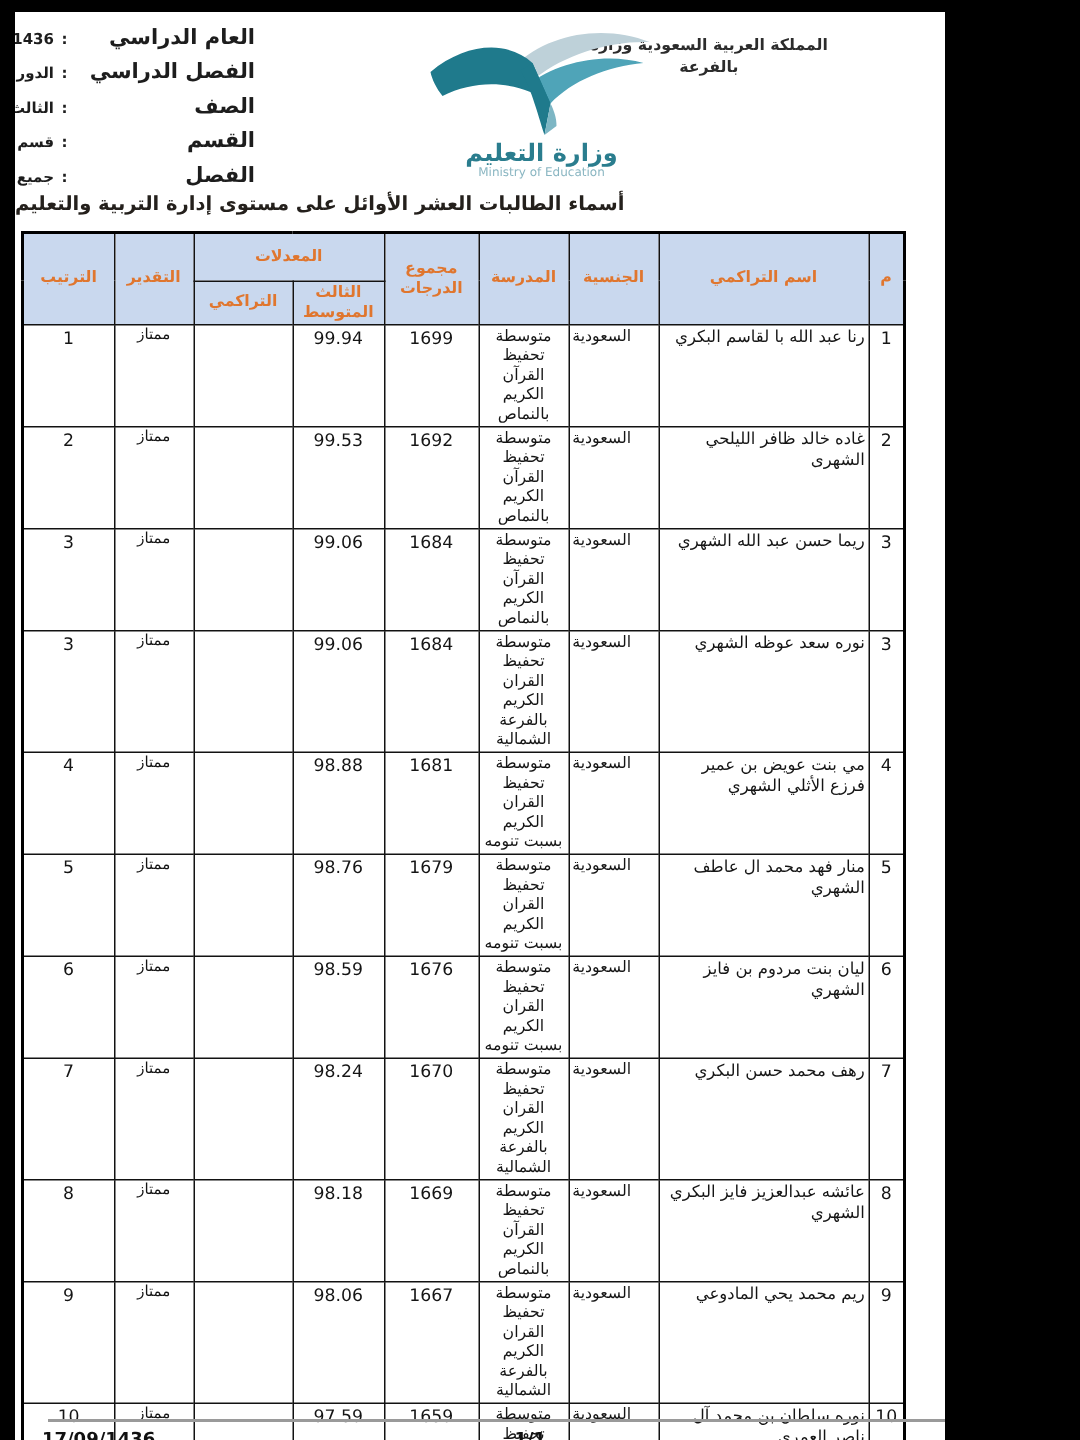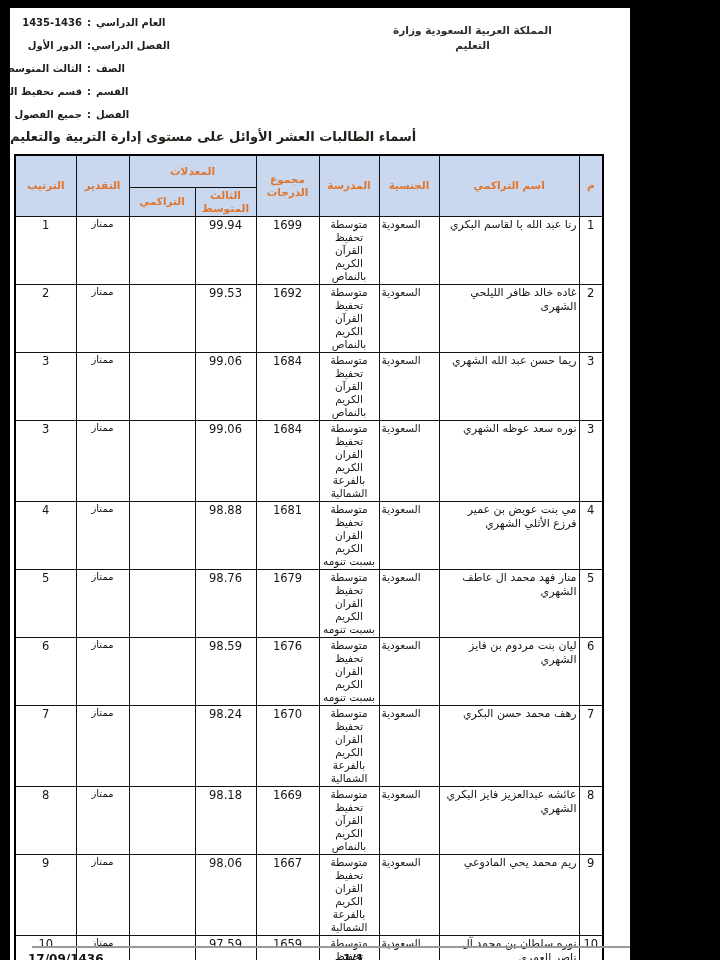--- a/index.html
+++ b/index.html
@@ -21,21 +21,21 @@
   .logo{
     position:absolute;top:6px;left:263px;width:176px;text-align:center;
   }
   .logo svg{display:block;margin:0 auto;}
   .logo-ar{font-size:16px;font-weight:bold;color:#2a7d8e;line-height:17px;margin-top:1px;direction:rtl;}
   .logo-en{font-size:8px;color:#8ab6c2;line-height:10px;}
   .fields{
     position:absolute;top:9px;right:460px;direction:rtl;color:#1d1d1d;
   }
   .field-row{display:flex;direction:rtl;align-items:baseline;height:23px;}
-  .f-label{width:74px;font-size:10px;font-weight:bold;text-align:left;white-space:nowrap;}
+  .f-label{width:74px;font-size:14px;font-weight:bold;text-align:right;white-space:nowrap;margin-left:46px;}
   .f-colon{margin:0 5px;font-size:10px;font-weight:bold;}
   .f-value{font-size:10px;font-weight:bold;white-space:nowrap;unicode-bidi:plaintext;}
   .title{
     position:absolute;top:121px;left:0;width:100%;text-align:left;
     font-size:13px;font-weight:bold;color:#24201c;direction:rtl;
   }
   
   table.students{
     position:absolute;top:146px;left:4px;width:588px;
     border-collapse:collapse;table-layout:fixed;direction:rtl;
@@ -67,23 +67,34 @@
   .footer-date{position:absolute;top:944px;left:18px;font-size:12px;font-weight:bold;color:#111;}
   .footer-page{position:absolute;top:944px;left:333px;font-size:12px;font-weight:bold;color:#111;}
 </style>
 </head>
 <body>
 
 <div class="page">
 
   <div class="kingdom">
     <div>المملكة العربية السعودية وزارة</div>
-    <div>التعليم</div>
+    <div>بالفرعة</div>
   </div>
 
+  <div class="logo">
+    <svg width="160" height="78" viewBox="0 0 160 78">
+      <path fill="#bed1d9" d="M62,30 C84,8 122,2 152,14 C126,13 96,22 76,38 C70,35 65,32 62,30 Z"></path>
+      <path fill="#4fa4b8" d="M70,43 C92,26 124,21 148,28 C124,30 100,40 86,55 L74,49 Z"></path>
+      <path fill="#1f7a8c" d="M6,34 C30,14 58,13 74,28 L86,55 C66,40 38,38 14,50 C10,45 7,39 6,34 Z"></path>
+      <path fill="#1f7a8c" d="M74,28 L86,55 L82,76 C77,60 72,42 66,33 Z"></path>
+      <path fill="#7db6c4" d="M86,55 L82,76 L90,70 C90,64 88,59 86,55 Z"></path>
+    </svg>
+    <div class="logo-ar">وزارة التعليم</div>
+    <div class="logo-en">Ministry of Education</div>
+  </div>
 
   <div class="fields">
     <div class="field-row">
       <span class="f-label">العام الدراسي</span>
       <span class="f-colon">:</span>
       <span class="f-value">1435-1436</span>
     </div>
     <div class="field-row">
       <span class="f-label">الفصل الدراسي</span>
       <span class="f-colon">:</span>

